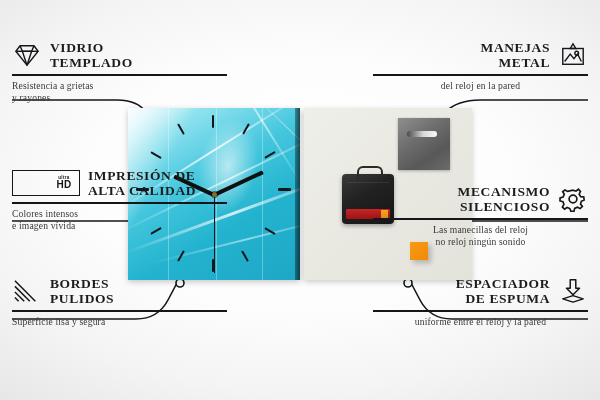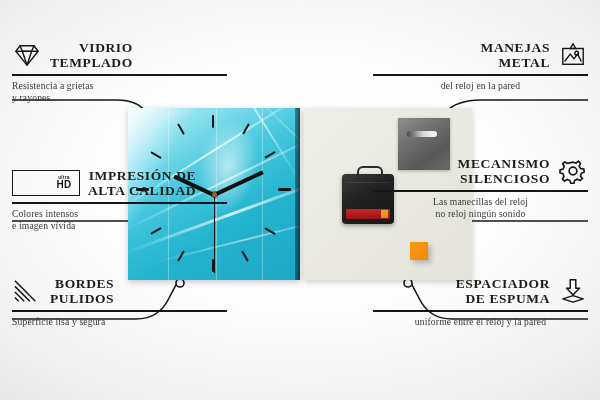--- a/index.html
+++ b/index.html
@@ -13,21 +13,21 @@
     position:absolute; inset:0;
     background:
       radial-gradient(ellipse 78% 72% at 50% 46%, #ffffff 0%, #fdfdfd 44%, #f4f4f4 72%, #e6e6e6 100%);
   }
   
   .callout { position:absolute; width:215px; }
   .callout.left  { left:12px;  text-align:left; }
   .callout.right { right:12px; text-align:right; }
 
   .head-row { display:flex; align-items:center; gap:8px; }
-  .callout.left  .head-row { justify-content:flex-start;text-align:right; }
+  .callout.left  .head-row { justify-content:flex-start; }
   .callout.right .head-row { justify-content:flex-end; flex-direction:row; }
 
   .titles { display:flex; flex-direction:column; line-height:1.12; }
   .titles .t {
     font-size:13.5px; font-weight:700; letter-spacing:.6px;
     color:#1c1c1c; white-space:nowrap;
   }
   .callout.right .titles { align-items:flex-end; }
 
   .rule { height:1.6px; background:#15161a; margin:4px 0 4px; width:100%; }
@@ -292,21 +292,21 @@
         </g>
           </svg>
       </span>
     </div>
     <div class="rule"></div>
     <div class="body-txt">
       <div>del reloj en la pared</div>
     </div>
   </div>
 
-  <div class="callout right" style="top:156px">
+  <div class="callout right" style="top:184px">
     <div class="head-row">
       <span class="titles">
         <span class="t">MECANISMO</span>
         <span class="t">SILENCIOSO</span>
       </span>
       <span>
         <svg class="ico" viewBox="0 0 32 28">
             <g fill="none" stroke="#15161a" stroke-width="1.8">
           <path d="M16 4.5 l3.2 1 2.6-2 2.2 2.4 -1.4 3 1.7 2.6 3.3 .3 .4 3.2 -3 1.4 -.9 3.1 2 2.6 -2.4 2.2 -3-1.4 -2.9 1.2 -.8 3.2 -3.2 .1 -1.2-3.1 -3-1.1 -2.7 1.8 -2.3-2.3 1.6-2.9 -1-3 -3.2-.7 .1-3.2 3.2-1 1.3-2.9 -1.7-2.8 2.5-2 2.8 1.6z"></path>
           <circle cx="16" cy="14" r="4.2"></circle>

